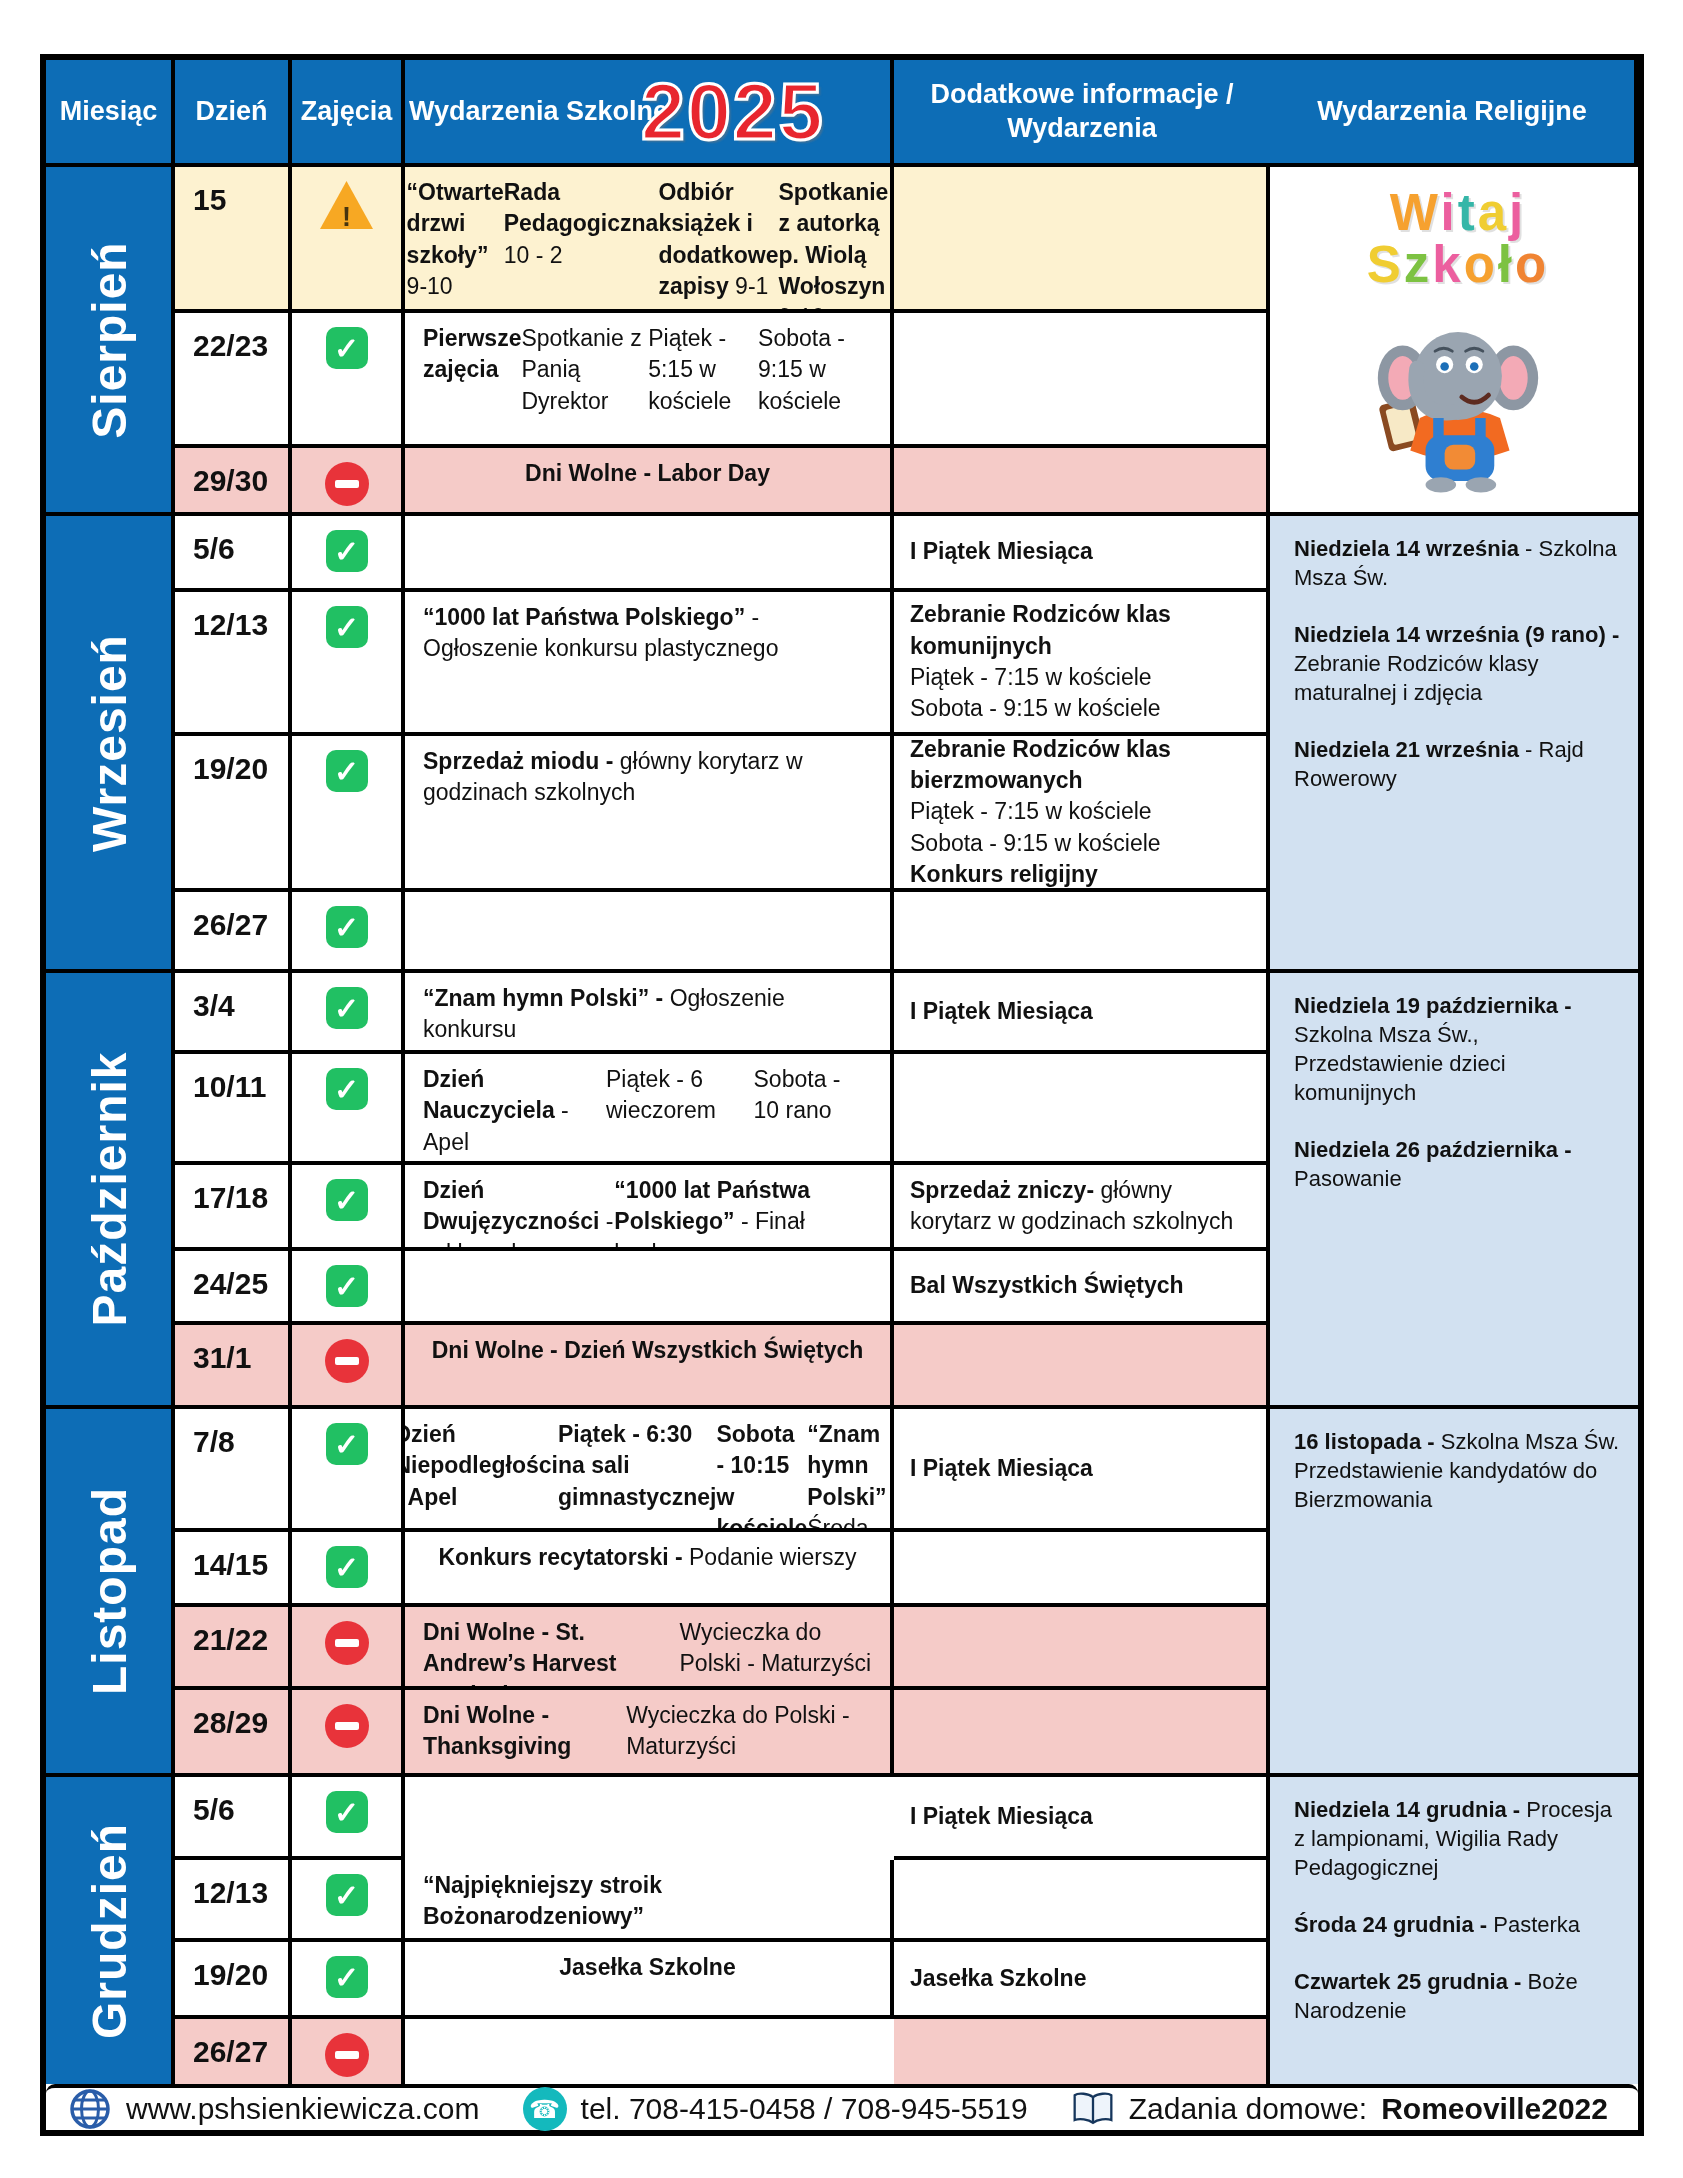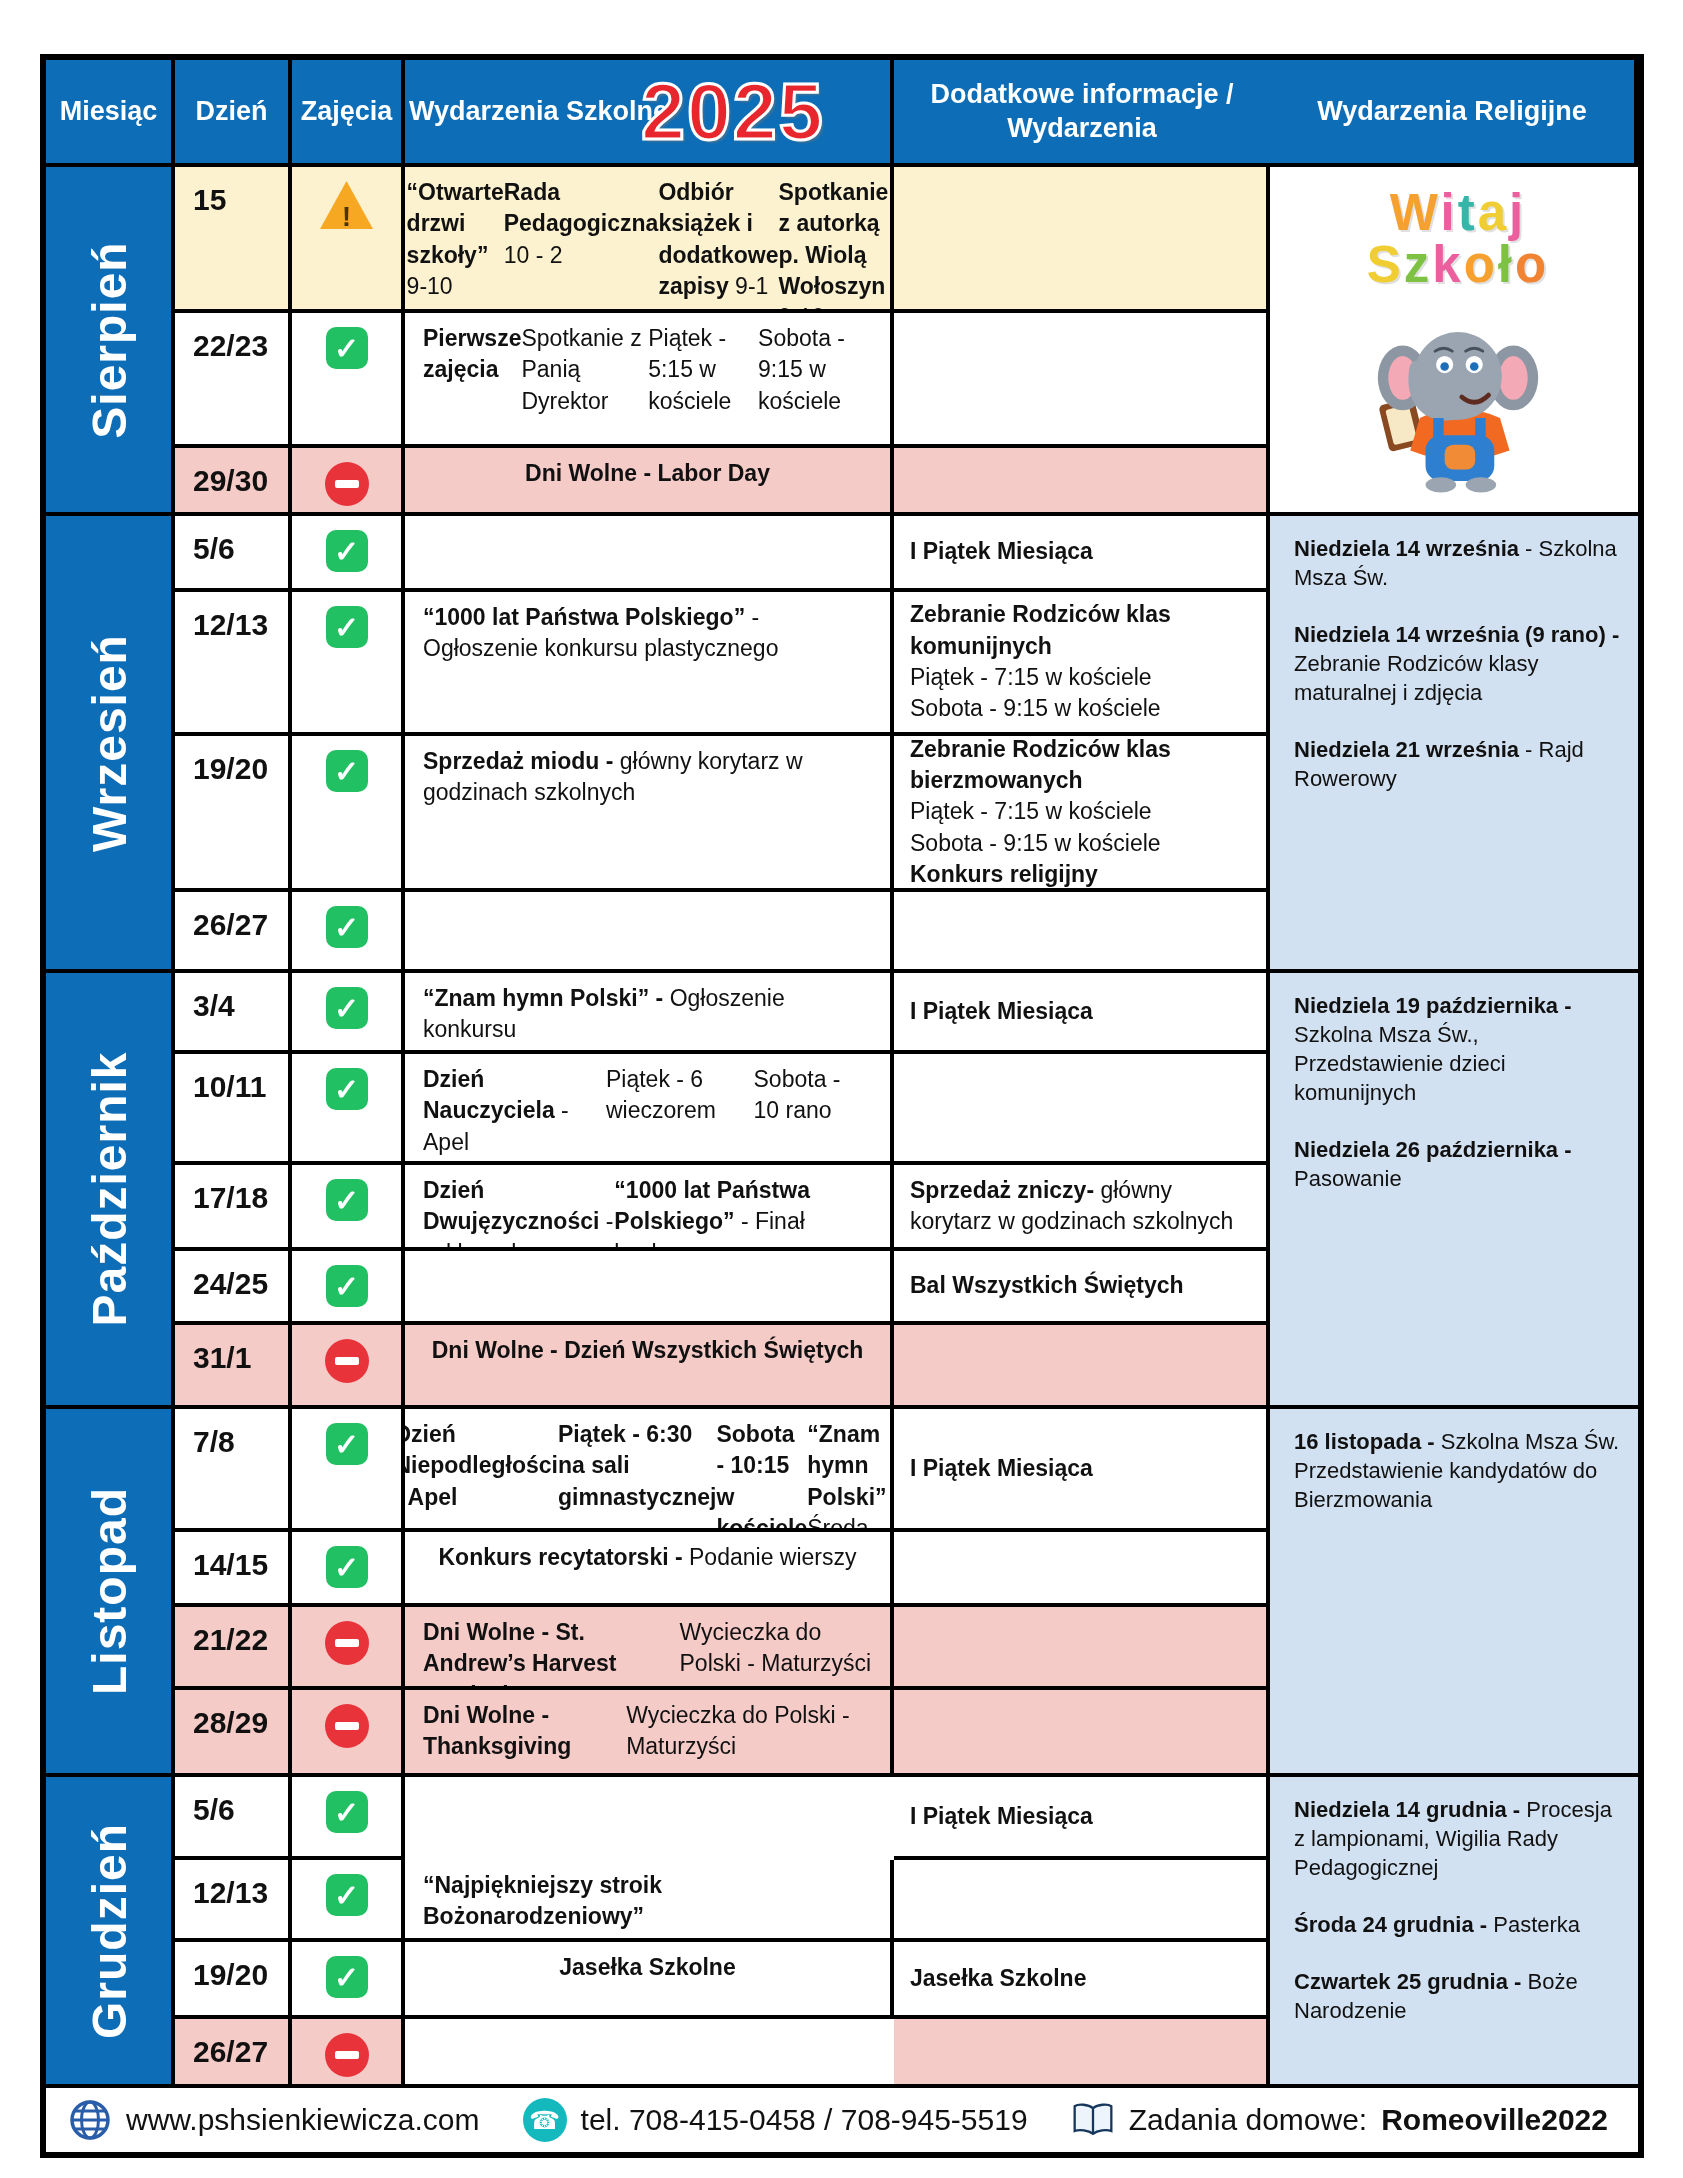--- a/index.html
+++ b/index.html
@@ -42,21 +42,21 @@
   .warnbox{position:relative;width:53px;height:48px;}
   .warn{width:53px;height:48px;background:#f7a823;clip-path:polygon(50% 0%,100% 100%,0% 100%);}
   .warn-mark{position:absolute;left:50%;top:44%;transform:translateX(-50%);font-weight:800;font-size:27px;color:#47340f;}
   
   .wline{text-align:center;line-height:1.02;}
   .wl{font-size:51px;font-weight:800;letter-spacing:3px;text-shadow:2px 2px 0 rgba(0,0,0,0.12);}
   .c-or{color:#f6a12f;} .c-pk{color:#ec5f9f;} .c-gr{color:#7dc242;}
   .c-yl{color:#f0cd32;} .c-or2{color:#f08433;} .c-tl{color:#35b6a8;}
   .eleph{width:210px;height:192px;margin-top:10px;}
   
-  .footer{border-top:4px solid #000;height:68px;display:flex;align-items:center;justify-content:space-between;padding:0 30px 0 22px;background:#fff;box-sizing:border-box;}
+  .footer{border-top:4px solid #000;height:46px;display:flex;align-items:center;justify-content:space-between;padding:0 30px 0 22px;background:#fff;box-sizing:border-box;border-radius:9px;}
   .fg{display:flex;align-items:center;gap:14px;font-size:30px;}
   .fico{width:44px;height:44px;display:block;}
   .phico{width:44px;height:44px;border-radius:50%;background:#14b9bd;color:#fff;display:flex;align-items:center;justify-content:center;font-size:25px;}
 </style>
 </head>
 <body>
 
 <div class="page">
   <div class="doc">
 

